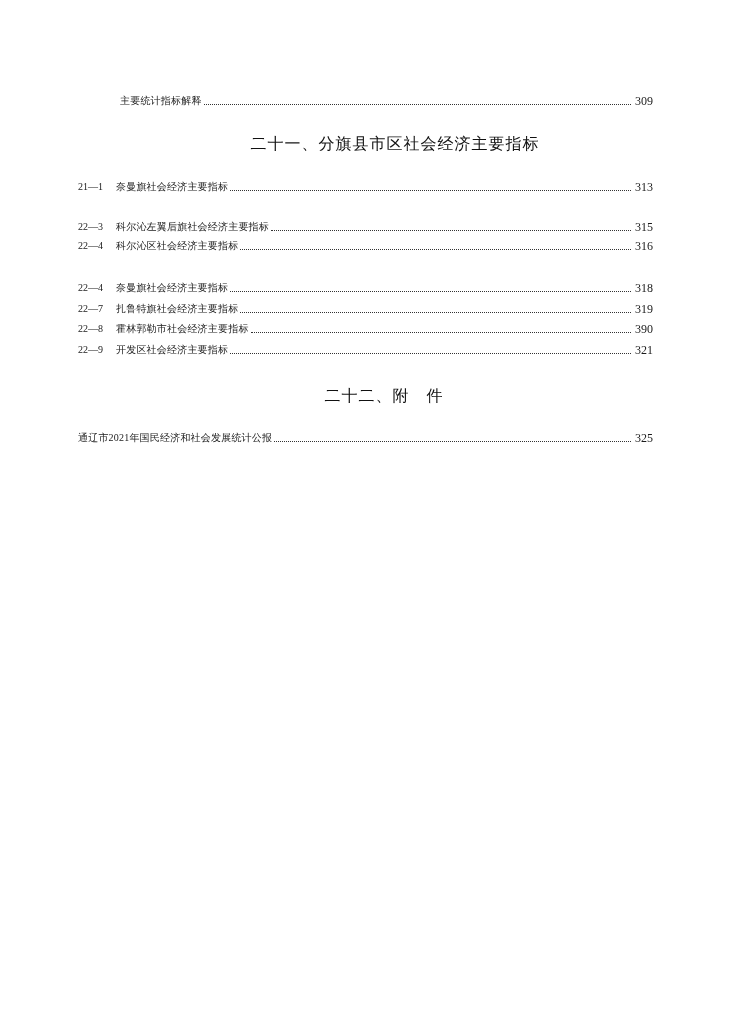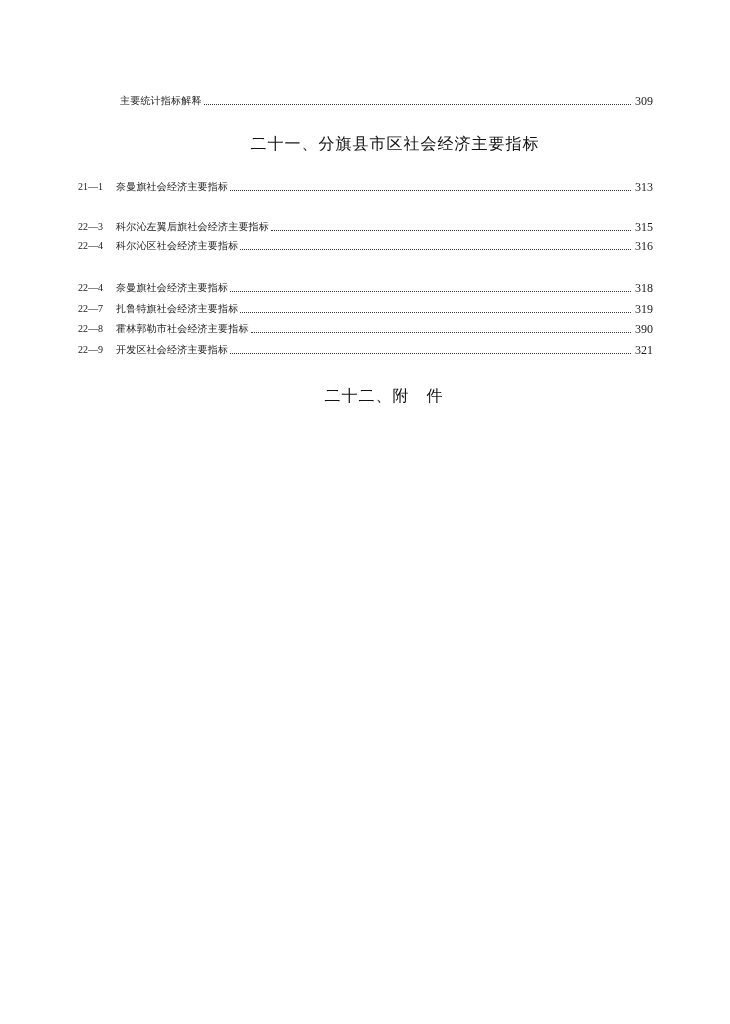--- a/index.html
+++ b/index.html
@@ -125,14 +125,19 @@
   </div>
   <div class="toc-row" style="top:343px;">
     <span class="toc-num">22—9</span>
     <span class="toc-title">开发区社会经济主要指标</span>
     <span class="toc-leader"></span>
     <span class="toc-page">321</span>
   </div>
 
   <div class="section-heading" style="top:386px;margin-left:19px;">二十二、附　件</div>
 
+  <div class="toc-row" style="top:431px;">
+    <span class="toc-title">通辽市2021年国民经济和社会发展统计公报</span>
+    <span class="toc-leader"></span>
+    <span class="toc-page">325</span>
+  </div>
 
 </div>
 
 </body></html>

